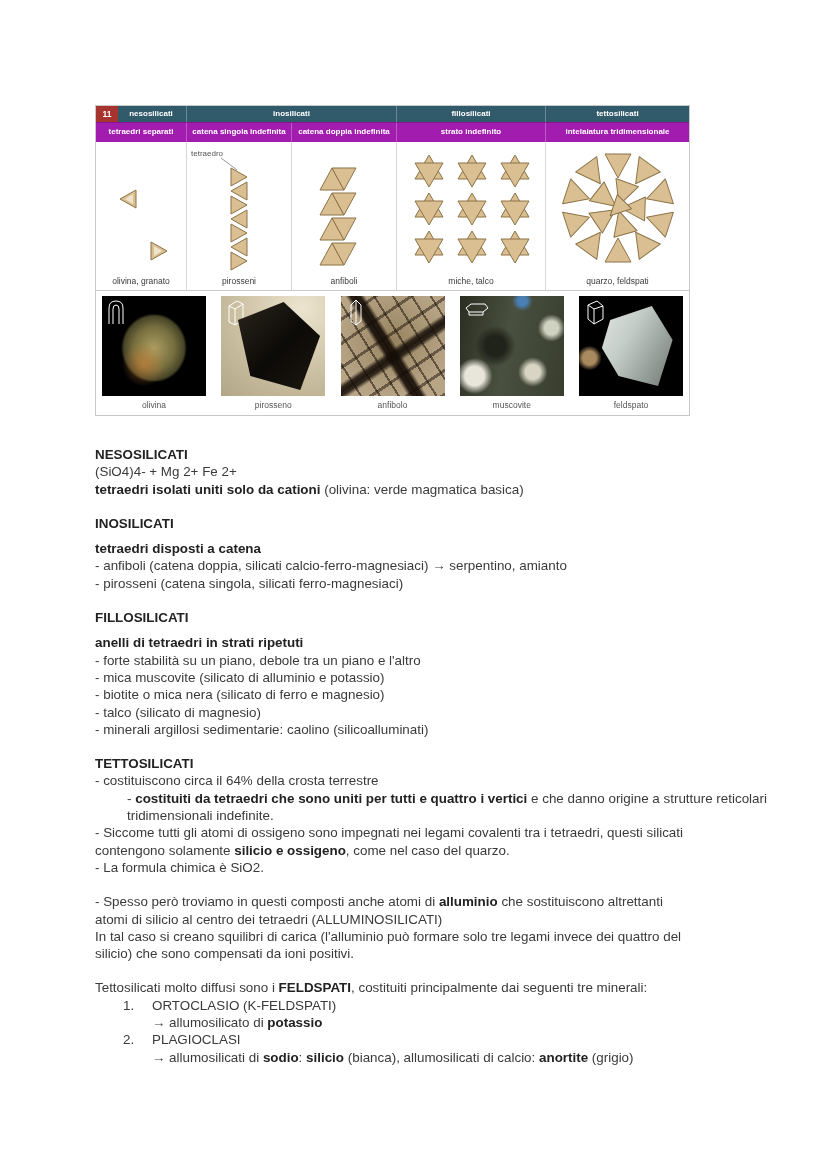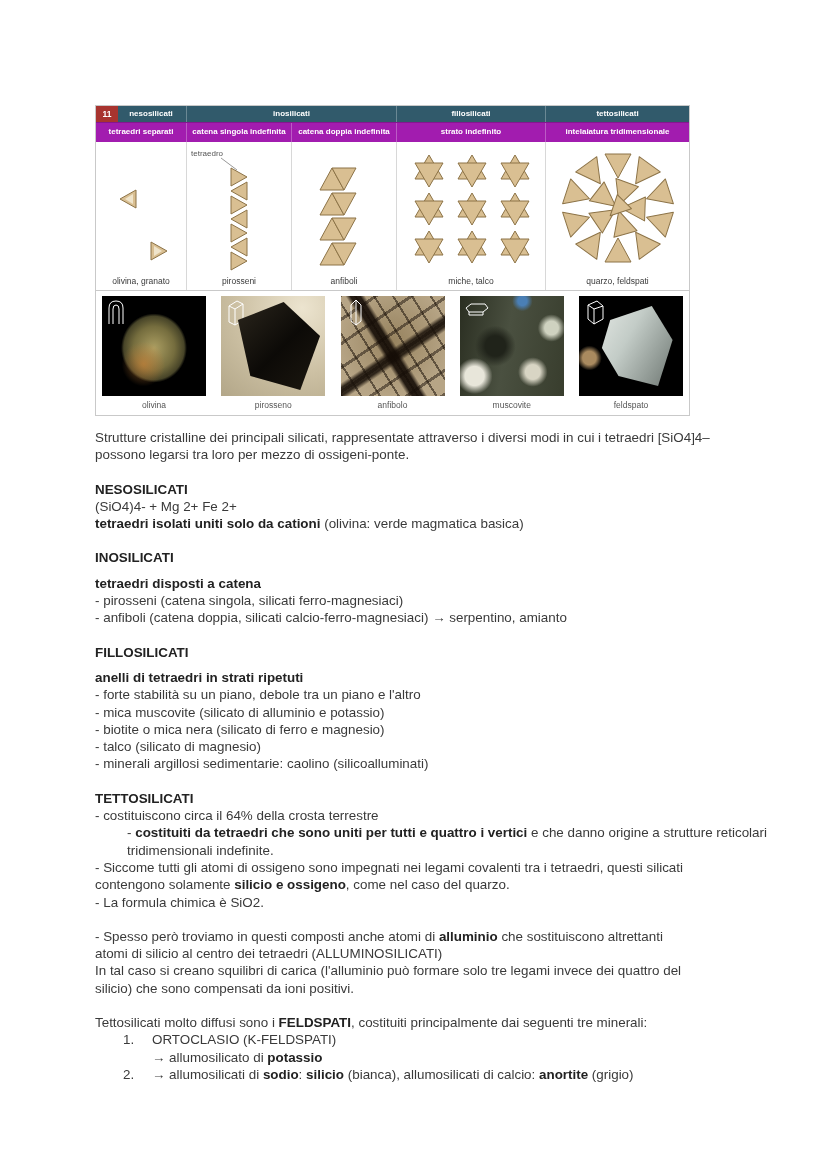--- a/index.html
+++ b/index.html
@@ -232,33 +232,32 @@
       <span>olivina</span>
       <span>pirosseno</span>
       <span>anfibolo</span>
       <span>muscovite</span>
       <span>feldspato</span>
     </div>
   </div>
 
   <div class="body">
 
-    <p class="ln w640">Strutture cristalline dei principali silicati, rappresentate attraverso i diversi modi in cui i tetraedri [SiO4]4– possono legarsi tra loro per mezzo di ossigeni-ponte.</p>
 
     <div class="sec">
       <h3>NESOSILICATI</h3>
       <div class="ln nw">(SiO4)4- + Mg 2+ Fe 2+</div>
       <div class="ln nw"><b>tetraedri isolati uniti solo da cationi</b><span> (olivina: verde magmatica basica)</span></div>
     </div>
 
     <div class="sec">
       <h3>INOSILICATI</h3>
       <div class="ln nw bold">tetraedri disposti a catena</div>
+      <div class="ln nw">- anfiboli (catena doppia, silicati calcio-ferro-magnesiaci) → serpentino, amianto</div>
       <div class="ln nw">- pirosseni (catena singola, silicati ferro-magnesiaci)</div>
-      <div class="ln nw">- anfiboli (catena doppia, silicati calcio-ferro-magnesiaci) → serpentino, amianto</div>
     </div>
 
     <div class="sec">
       <h3>FILLOSILICATI</h3>
       <div class="ln nw bold">anelli di tetraedri in strati ripetuti</div>
       <div class="ln nw">- forte stabilità su un piano, debole tra un piano e l'altro</div>
       <div class="ln nw">- mica muscovite (silicato di alluminio e potassio)</div>
       <div class="ln nw">- biotite o mica nera (silicato di ferro e magnesio)</div>
       <div class="ln nw">- talco (silicato di magnesio)</div>
       <div class="ln nw">- minerali argillosi sedimentarie: caolino (silicoalluminati)</div>
@@ -282,19 +281,20 @@
       <div class="li">
         <span class="num">1.</span>
         <div>
           <div class="ln nw">ORTOCLASIO (K-FELDSPATI)</div>
           <div class="ln nw"><span>→ allumosilicato di </span><b>potassio</b></div>
         </div>
       </div>
       <div class="li">
         <span class="num">2.</span>
         <div>
+          <div class="ln nw">PLAGIOCLASI</div>
           <div class="ln nw"><span>→ allumosilicati di </span><b>sodio</b><span>: </span><b>silicio</b><span> (bianca), allumosilicati di calcio: </span><b>anortite</b><span> (grigio)</span></div>
         </div>
       </div>
     </div>
 
   </div>
 </div>
 
 </body></html>

